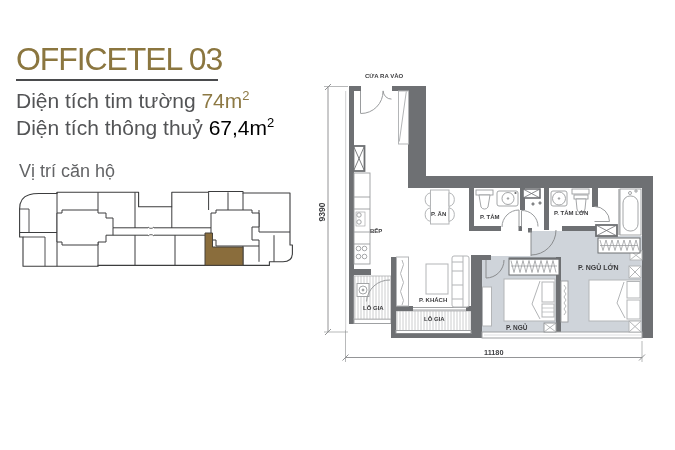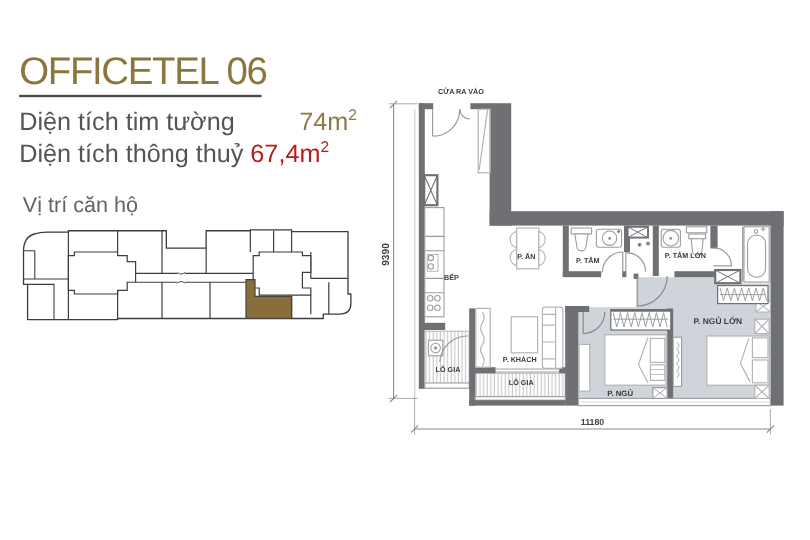--- a/index.html
+++ b/index.html
@@ -3,27 +3,27 @@
 <meta charset="utf-8">
 <style>
   html,body{margin:0;padding:0;}
   body{width:675px;height:450px;background:#ffffff;overflow:hidden;
        font-family:"Liberation Sans", sans-serif;position:relative;}
   .abs{position:absolute;}
 </style>
 </head>
 <body>
 
-<div class="abs" style="left:16px;top:41px;font-size:32px;color:#8b763f;letter-spacing:-1.1px;">OFFICETEL 06</div>
+<div class="abs" style="left:16px;top:41px;font-size:32px;color:#8b763f;letter-spacing:-1.1px;">OFFICETEL 03</div>
 
 <div class="abs" style="left:16px;top:79px;width:202px;height:2px;background:#4a4b4d;"></div>
 
-<div class="abs" style="left:16px;top:88px;font-size:21px;color:#535456;">Diện tích tim tường <span style="color:#8d7944;margin-left:48px;">74m<sup style="font-size:13px;">2</sup></span></div>
-
-<div class="abs" style="left:16px;top:115px;font-size:21px;color:#535456;">Diện tích thông thuỷ <span style="color:#b91c1c;">67,4m<sup style="font-size:13px;">2</sup></span></div>
+<div class="abs" style="left:16px;top:88px;font-size:21px;color:#535456;">Diện tích tim tường <span style="color:#8d7944;">74m<sup style="font-size:13px;">2</sup></span></div>
+
+<div class="abs" style="left:16px;top:115px;font-size:21px;color:#535456;">Diện tích thông thuỷ <span style="color:#000000;">67,4m<sup style="font-size:13px;">2</sup></span></div>
 
 <div class="abs" style="left:19px;top:161px;font-size:18px;color:#636466;">Vị trí căn hộ</div>
 
 <svg class="abs" style="left:0;top:0;" width="675" height="450" viewBox="0 0 675 450">
 <defs>
   <pattern id="hatchV" width="3" height="4" patternUnits="userSpaceOnUse">
     <rect width="3" height="4" fill="#ffffff"></rect>
     <line x1="1" y1="0" x2="1" y2="4" stroke="#bfc0c2" stroke-width="0.8"></line>
   </pattern>
 </defs>

